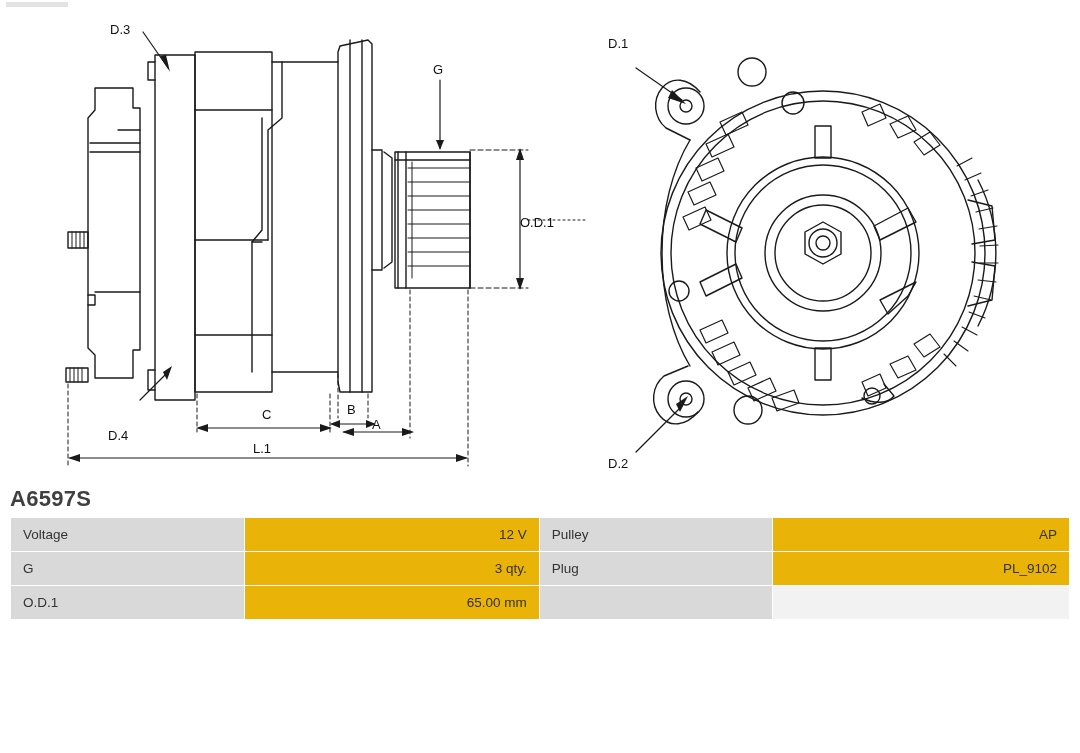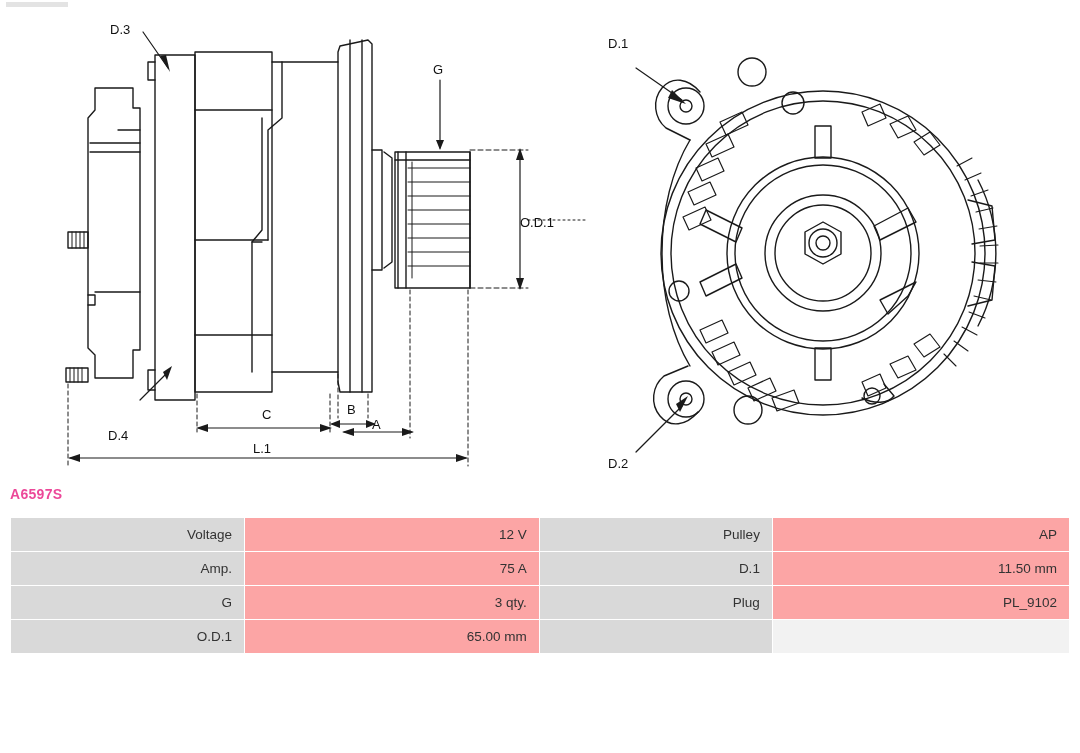--- a/index.html
+++ b/index.html
@@ -29,47 +29,47 @@
   }
   .label-text {
     font-family: "Liberation Sans", sans-serif;
     font-size: 13px;
     fill: #111;
   }
   .part-number {
     position: absolute;
     left: 10px;
     top: 486px;
-    font-size: 14px;
+    font-size: 22px;
     font-weight: bold;
-    color: #ec4899;
+    color: #404040;
     letter-spacing: 0.3px;
   }
   table.spec {
     position: absolute;
     left: 10px;
     top: 517px;
     width: 1060px;
     border-collapse: collapse;
     font-size: 13.5px;
   }
   table.spec td {
     border: 1px solid #ffffff;
     height: 33px;
     padding: 0 12px;
     vertical-align: middle;
   }
   td.key {
     background: #d9d9d9;
-    text-align: right;
+    text-align: left;
     width: 230px;
     color: #333;
   }
   td.val {
-    background: #fca5a5;
+    background: #eab308;
     text-align: right;
     width: 300px;
     color: #333;
   }
   td.blank {
     background: #f2f2f2;
     border: 1px solid #ffffff;
   }
   td.blankkey {
     background: #d9d9d9;
@@ -270,26 +270,20 @@
 
   <div class="part-number">A6597S</div>
 
   <table class="spec">
     <tbody>
       <tr>
         <td class="key">Voltage</td>
         <td class="val">12 V</td>
         <td class="key">Pulley</td>
         <td class="val">AP</td>
-      </tr>
-      <tr>
-        <td class="key">Amp.</td>
-        <td class="val">75 A</td>
-        <td class="key">D.1</td>
-        <td class="val">11.50 mm</td>
       </tr>
       <tr>
         <td class="key">G</td>
         <td class="val">3 qty.</td>
         <td class="key">Plug</td>
         <td class="val">PL_9102</td>
       </tr>
       <tr>
         <td class="key">O.D.1</td>
         <td class="val">65.00 mm</td>

